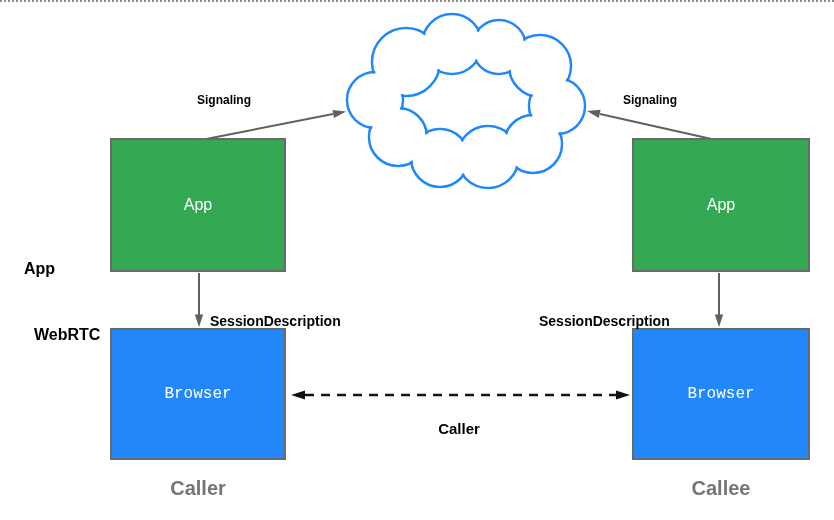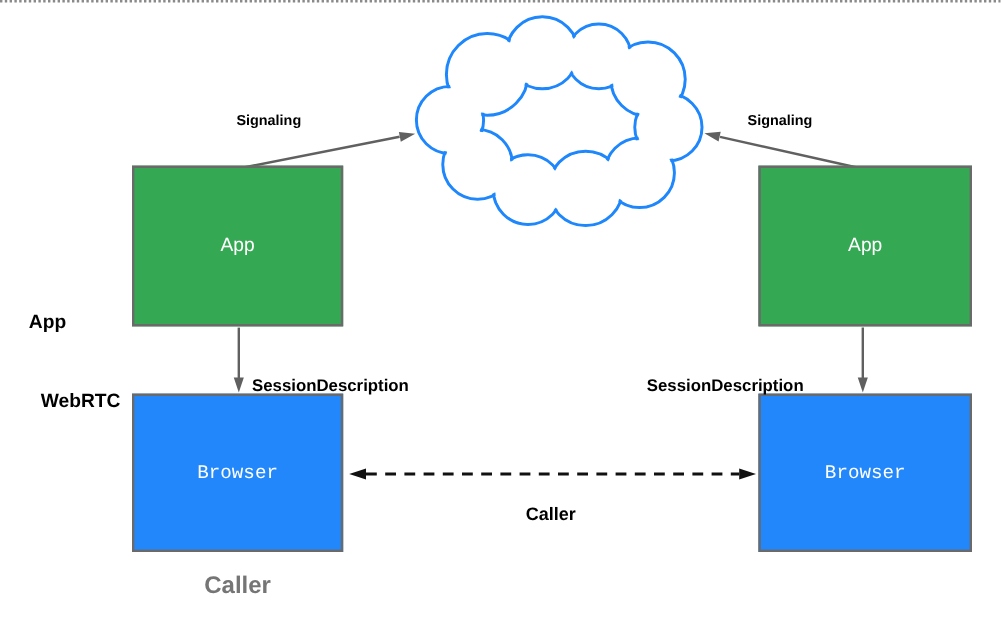--- a/index.html
+++ b/index.html
@@ -147,14 +147,15 @@
 
   <div class="lbl lbl-arrow" id="lbl-signaling-left">Signaling</div>
   <div class="lbl lbl-arrow" id="lbl-signaling-right">Signaling</div>
 
   <div class="lbl lbl-sd" id="lbl-sd-left">SessionDescription</div>
   <div class="lbl lbl-sd" id="lbl-sd-right">SessionDescription</div>
 
   <div class="lbl lbl-media" id="lbl-media">Caller</div>
 
   <div class="lbl lbl-endpoint" id="lbl-caller">Caller</div>
+  <div class="lbl lbl-endpoint" id="lbl-callee">Callee</div>
 
 </div>
 
 </body></html>

